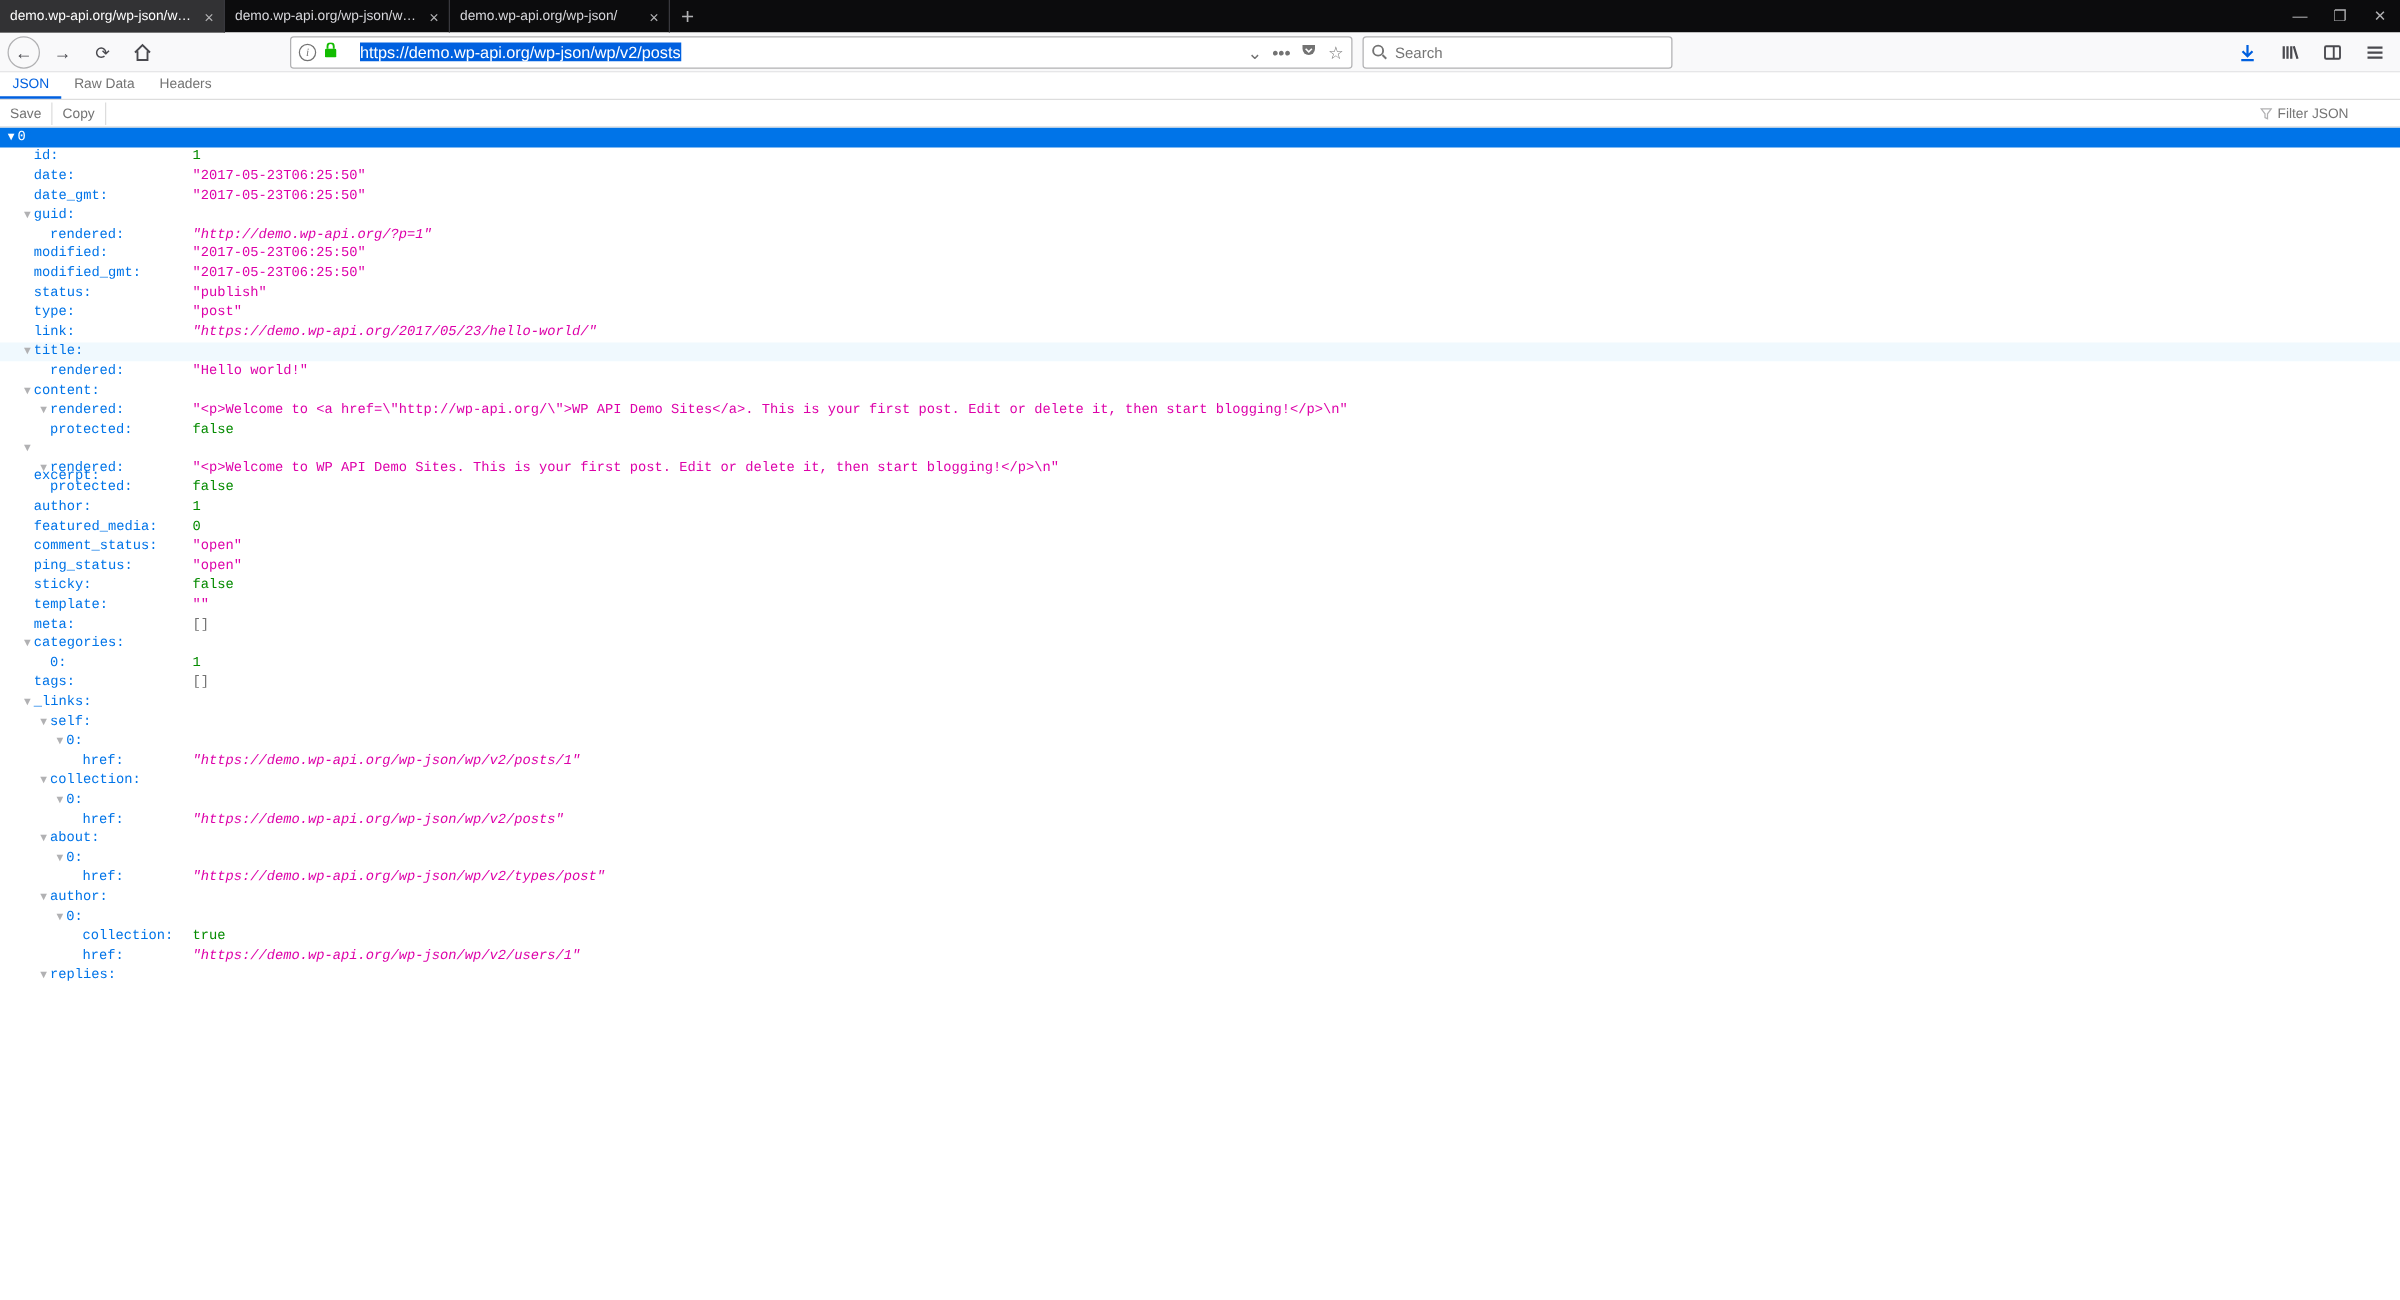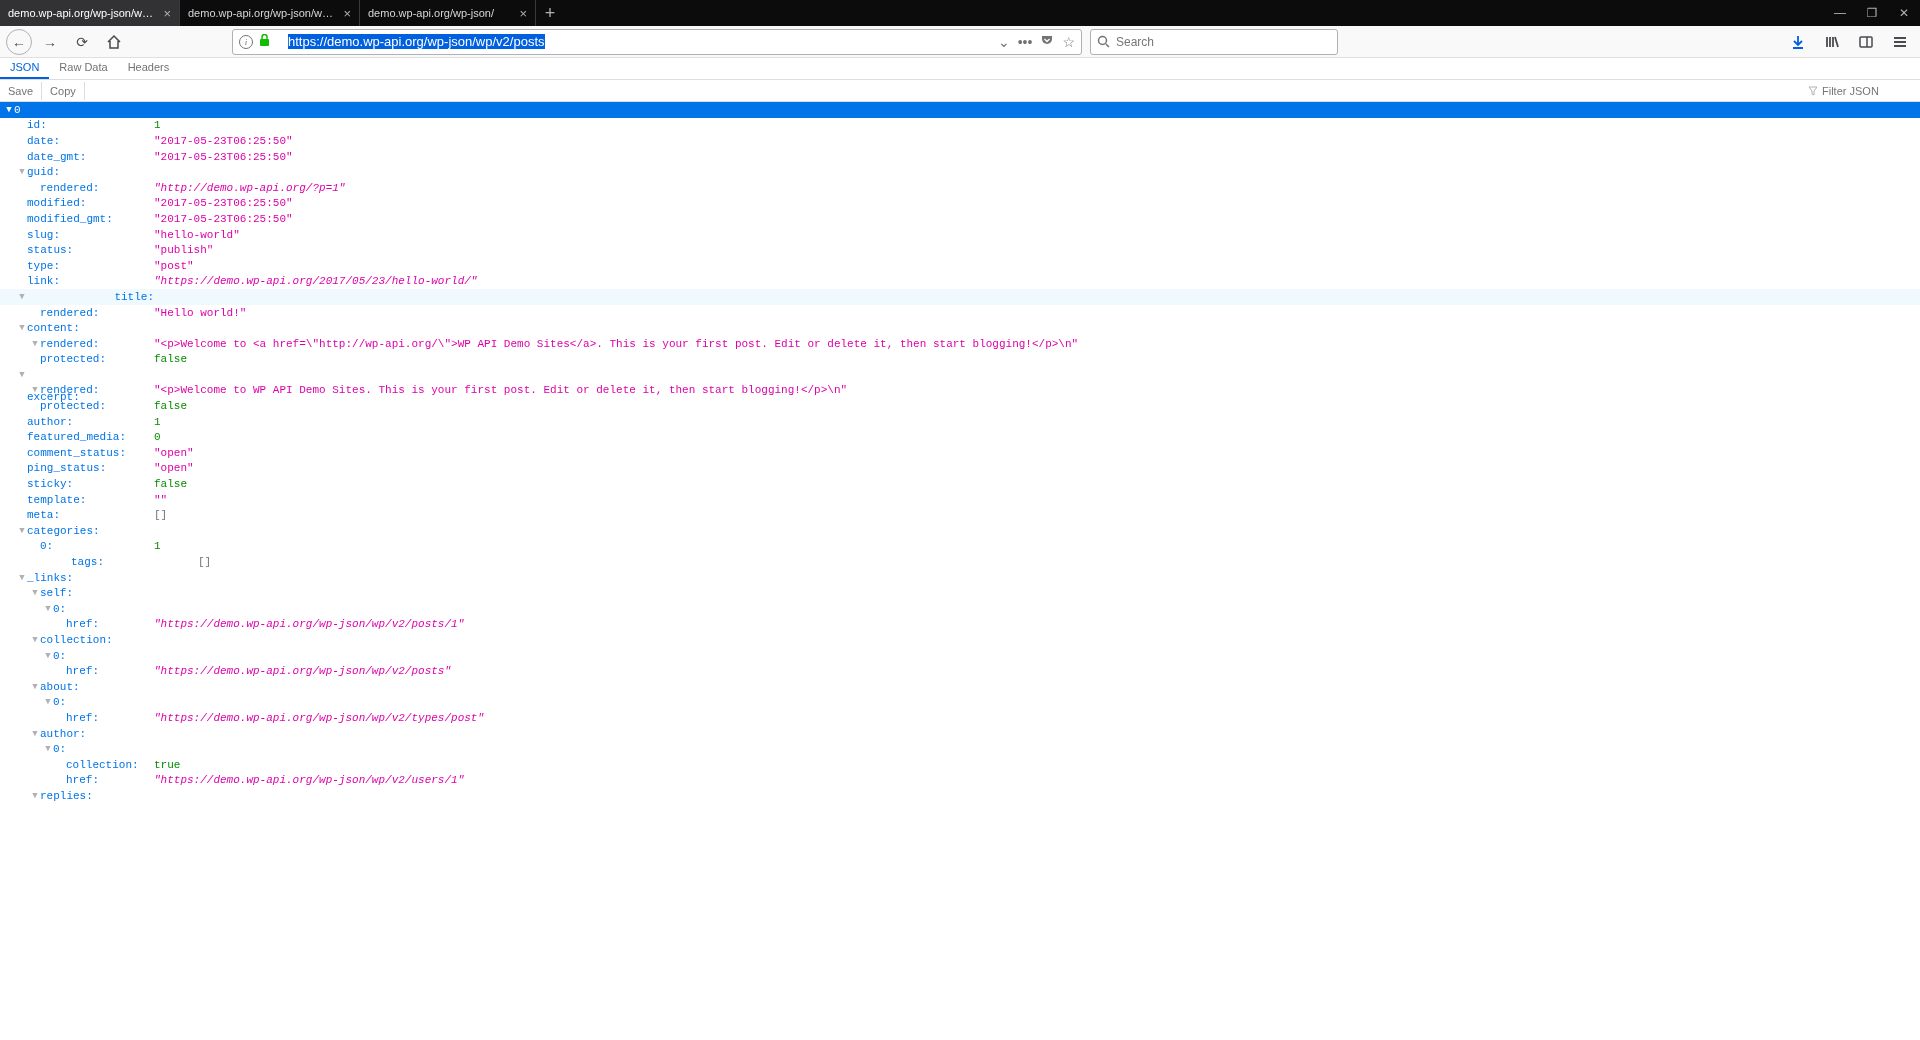--- a/index.html
+++ b/index.html
@@ -166,42 +166,41 @@
 
 <div class="json-wrap" id="json-tree">
     <div class="row rootsel"><span class="indent" style="width: 0px;"></span><span class="twisty">▼</span><span class="keycol" style="min-width: 140px;"><span class="key">0</span><span class="colon">:</span></span></div>
     <div class="row"><span class="indent" style="width: 13px;"></span><span class="twisty"></span><span class="keycol" style="min-width: 127px;"><span class="key">id</span><span class="colon">:</span></span><span class="val-num">1</span></div>
     <div class="row"><span class="indent" style="width: 13px;"></span><span class="twisty"></span><span class="keycol" style="min-width: 127px;"><span class="key">date</span><span class="colon">:</span></span><span class="val-str">"2017-05-23T06:25:50"</span></div>
     <div class="row"><span class="indent" style="width: 13px;"></span><span class="twisty"></span><span class="keycol" style="min-width: 127px;"><span class="key">date_gmt</span><span class="colon">:</span></span><span class="val-str">"2017-05-23T06:25:50"</span></div>
     <div class="row"><span class="indent" style="width: 13px;"></span><span class="twisty">▼</span><span class="keycol" style="min-width: 127px;"><span class="key">guid</span><span class="colon">:</span></span></div>
     <div class="row"><span class="indent" style="width: 26px;"></span><span class="twisty"></span><span class="keycol" style="min-width: 114px;"><span class="key">rendered</span><span class="colon">:</span></span><span class="val-link">"http://demo.wp-api.org/?p=1"</span></div>
     <div class="row"><span class="indent" style="width: 13px;"></span><span class="twisty"></span><span class="keycol" style="min-width: 127px;"><span class="key">modified</span><span class="colon">:</span></span><span class="val-str">"2017-05-23T06:25:50"</span></div>
     <div class="row"><span class="indent" style="width: 13px;"></span><span class="twisty"></span><span class="keycol" style="min-width: 127px;"><span class="key">modified_gmt</span><span class="colon">:</span></span><span class="val-str">"2017-05-23T06:25:50"</span></div>
-    <div class="row"><span class="indent" style="width: 13px;"></span><span class="twisty"></span><span class="keycol" style="min-width: 127px;"><span class="key">slug</span><span class="colon">:</span></span><span class="val-str">"hello-world"</span></div>
     <div class="row"><span class="indent" style="width: 13px;"></span><span class="twisty"></span><span class="keycol" style="min-width: 127px;"><span class="key">status</span><span class="colon">:</span></span><span class="val-str">"publish"</span></div>
     <div class="row"><span class="indent" style="width: 13px;"></span><span class="twisty"></span><span class="keycol" style="min-width: 127px;"><span class="key">type</span><span class="colon">:</span></span><span class="val-str">"post"</span></div>
     <div class="row"><span class="indent" style="width: 13px;"></span><span class="twisty"></span><span class="keycol" style="min-width: 127px;"><span class="key">link</span><span class="colon">:</span></span><span class="val-link">"https://demo.wp-api.org/2017/05/23/hello-world/"</span></div>
-    <div class="row hover"><span class="indent" style="width: 13px;"></span><span class="twisty">▼</span><span class="keycol" style="min-width: 127px; text-align: right;"><span class="key">title</span><span class="colon">:</span></span></div>
+    <div class="row hover"><span class="indent" style="width: 13px;"></span><span class="twisty">▼</span><span class="keycol" style="min-width: 127px;"><span class="key">title</span><span class="colon">:</span></span></div>
     <div class="row"><span class="indent" style="width: 26px;"></span><span class="twisty"></span><span class="keycol" style="min-width: 114px;"><span class="key">rendered</span><span class="colon">:</span></span><span class="val-str">"Hello world!"</span></div>
     <div class="row"><span class="indent" style="width: 13px;"></span><span class="twisty">▼</span><span class="keycol" style="min-width: 127px;"><span class="key">content</span><span class="colon">:</span></span></div>
     <div class="row"><span class="indent" style="width: 26px;"></span><span class="twisty">▼</span><span class="keycol" style="min-width: 114px;"><span class="key">rendered</span><span class="colon">:</span></span><span class="val-str">"&lt;p&gt;Welcome to &lt;a href=\"http://wp-api.org/\"&gt;WP API Demo Sites&lt;/a&gt;. This is your first post. Edit or delete it, then start blogging!&lt;/p&gt;\n"</span></div>
     <div class="row"><span class="indent" style="width: 26px;"></span><span class="twisty"></span><span class="keycol" style="min-width: 114px;"><span class="key">protected</span><span class="colon">:</span></span><span class="val-bool">false</span></div>
     <div class="row"><span class="indent" style="width: 13px;"></span><span class="twisty">▼</span><span class="keycol" style="min-width: 127px; margin-top: 44px;"><span class="key">excerpt</span><span class="colon">:</span></span></div>
     <div class="row"><span class="indent" style="width: 26px;"></span><span class="twisty">▼</span><span class="keycol" style="min-width: 114px;"><span class="key">rendered</span><span class="colon">:</span></span><span class="val-str">"&lt;p&gt;Welcome to WP API Demo Sites. This is your first post. Edit or delete it, then start blogging!&lt;/p&gt;\n"</span></div>
     <div class="row"><span class="indent" style="width: 26px;"></span><span class="twisty"></span><span class="keycol" style="min-width: 114px;"><span class="key">protected</span><span class="colon">:</span></span><span class="val-bool">false</span></div>
     <div class="row"><span class="indent" style="width: 13px;"></span><span class="twisty"></span><span class="keycol" style="min-width: 127px;"><span class="key">author</span><span class="colon">:</span></span><span class="val-num">1</span></div>
     <div class="row"><span class="indent" style="width: 13px;"></span><span class="twisty"></span><span class="keycol" style="min-width: 127px;"><span class="key">featured_media</span><span class="colon">:</span></span><span class="val-num">0</span></div>
     <div class="row"><span class="indent" style="width: 13px;"></span><span class="twisty"></span><span class="keycol" style="min-width: 127px;"><span class="key">comment_status</span><span class="colon">:</span></span><span class="val-str">"open"</span></div>
     <div class="row"><span class="indent" style="width: 13px;"></span><span class="twisty"></span><span class="keycol" style="min-width: 127px;"><span class="key">ping_status</span><span class="colon">:</span></span><span class="val-str">"open"</span></div>
     <div class="row"><span class="indent" style="width: 13px;"></span><span class="twisty"></span><span class="keycol" style="min-width: 127px;"><span class="key">sticky</span><span class="colon">:</span></span><span class="val-bool">false</span></div>
     <div class="row"><span class="indent" style="width: 13px;"></span><span class="twisty"></span><span class="keycol" style="min-width: 127px;"><span class="key">template</span><span class="colon">:</span></span><span class="val-str">""</span></div>
     <div class="row"><span class="indent" style="width: 13px;"></span><span class="twisty"></span><span class="keycol" style="min-width: 127px;"><span class="key">meta</span><span class="colon">:</span></span><span class="val-arr">[]</span></div>
     <div class="row"><span class="indent" style="width: 13px;"></span><span class="twisty">▼</span><span class="keycol" style="min-width: 127px;"><span class="key">categories</span><span class="colon">:</span></span></div>
     <div class="row"><span class="indent" style="width: 26px;"></span><span class="twisty"></span><span class="keycol" style="min-width: 114px;"><span class="key">0</span><span class="colon">:</span></span><span class="val-num">1</span></div>
-    <div class="row"><span class="indent" style="width: 13px;"></span><span class="twisty"></span><span class="keycol" style="min-width: 127px; margin-left: 44px;"><span class="key">tags</span><span class="colon">:</span></span><span class="val-arr">[]</span></div>
+    <div class="row"><span class="indent" style="width: 13px;"></span><span class="twisty"></span><span class="keycol" style="min-width: 127px;"><span class="key">tags</span><span class="colon">:</span></span><span class="val-arr">[]</span></div>
     <div class="row"><span class="indent" style="width: 13px;"></span><span class="twisty">▼</span><span class="keycol" style="min-width: 127px;"><span class="key">_links</span><span class="colon">:</span></span></div>
     <div class="row"><span class="indent" style="width: 26px;"></span><span class="twisty">▼</span><span class="keycol" style="min-width: 114px;"><span class="key">self</span><span class="colon">:</span></span></div>
     <div class="row"><span class="indent" style="width: 39px;"></span><span class="twisty">▼</span><span class="keycol" style="min-width: 101px;"><span class="key">0</span><span class="colon">:</span></span></div>
     <div class="row"><span class="indent" style="width: 52px;"></span><span class="twisty"></span><span class="keycol" style="min-width: 88px;"><span class="key">href</span><span class="colon">:</span></span><span class="val-link">"https://demo.wp-api.org/wp-json/wp/v2/posts/1"</span></div>
     <div class="row"><span class="indent" style="width: 26px;"></span><span class="twisty">▼</span><span class="keycol" style="min-width: 114px;"><span class="key">collection</span><span class="colon">:</span></span></div>
     <div class="row"><span class="indent" style="width: 39px;"></span><span class="twisty">▼</span><span class="keycol" style="min-width: 101px;"><span class="key">0</span><span class="colon">:</span></span></div>
     <div class="row"><span class="indent" style="width: 52px;"></span><span class="twisty"></span><span class="keycol" style="min-width: 88px;"><span class="key">href</span><span class="colon">:</span></span><span class="val-link">"https://demo.wp-api.org/wp-json/wp/v2/posts"</span></div>
     <div class="row"><span class="indent" style="width: 26px;"></span><span class="twisty">▼</span><span class="keycol" style="min-width: 114px;"><span class="key">about</span><span class="colon">:</span></span></div>
     <div class="row"><span class="indent" style="width: 39px;"></span><span class="twisty">▼</span><span class="keycol" style="min-width: 101px;"><span class="key">0</span><span class="colon">:</span></span></div>
     <div class="row"><span class="indent" style="width: 52px;"></span><span class="twisty"></span><span class="keycol" style="min-width: 88px;"><span class="key">href</span><span class="colon">:</span></span><span class="val-link">"https://demo.wp-api.org/wp-json/wp/v2/types/post"</span></div>

